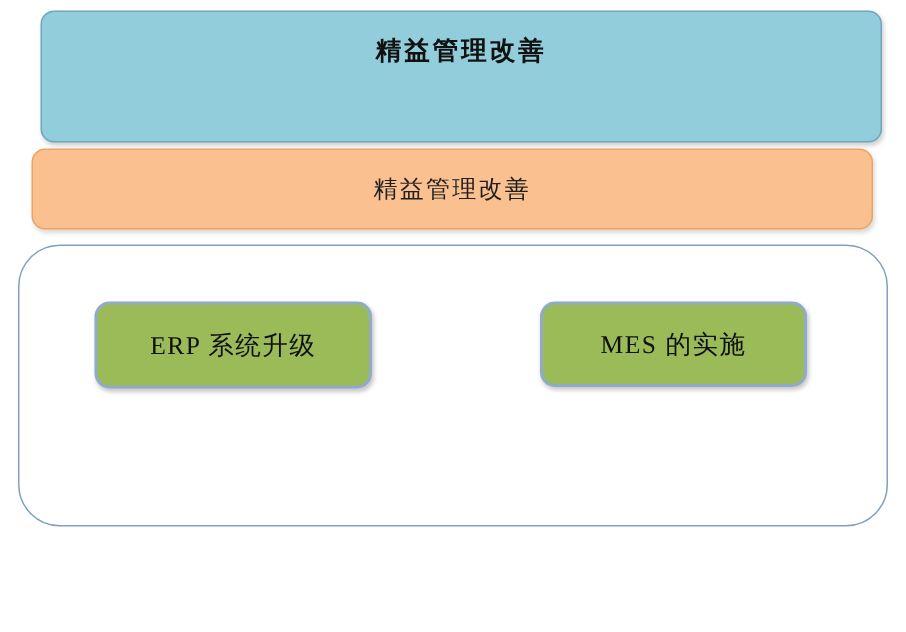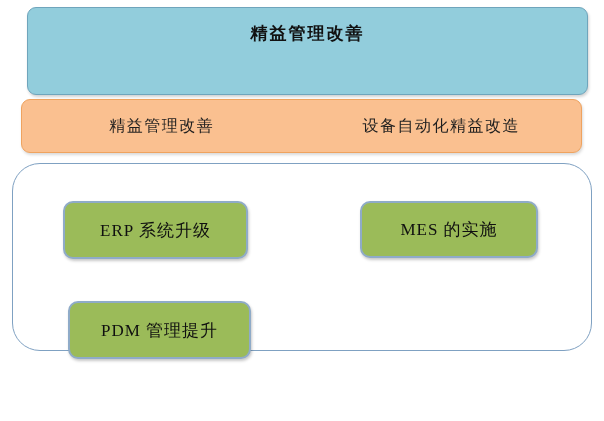--- a/index.html
+++ b/index.html
@@ -102,28 +102,24 @@
 <body>
 
 <div class="canvas">
 
   <div class="top-banner">
     <div class="line">精益管理改善</div>
   </div>
 
   <div class="mid-banner">
     <div class="cell">精益管理改善</div>
-    <div class="cell">设备自动化精益改造</div>
   </div>
 
   <div class="panel">
     <div class="item-box item-erp">
       <span>ERP 系统升级</span>
     </div>
     <div class="item-box item-mes">
       <span>MES 的实施</span>
     </div>
-    <div class="item-box item-pdm">
-      <span>PDM 管理提升</span>
-    </div>
   </div>
 
 </div>
 
 </body></html>

